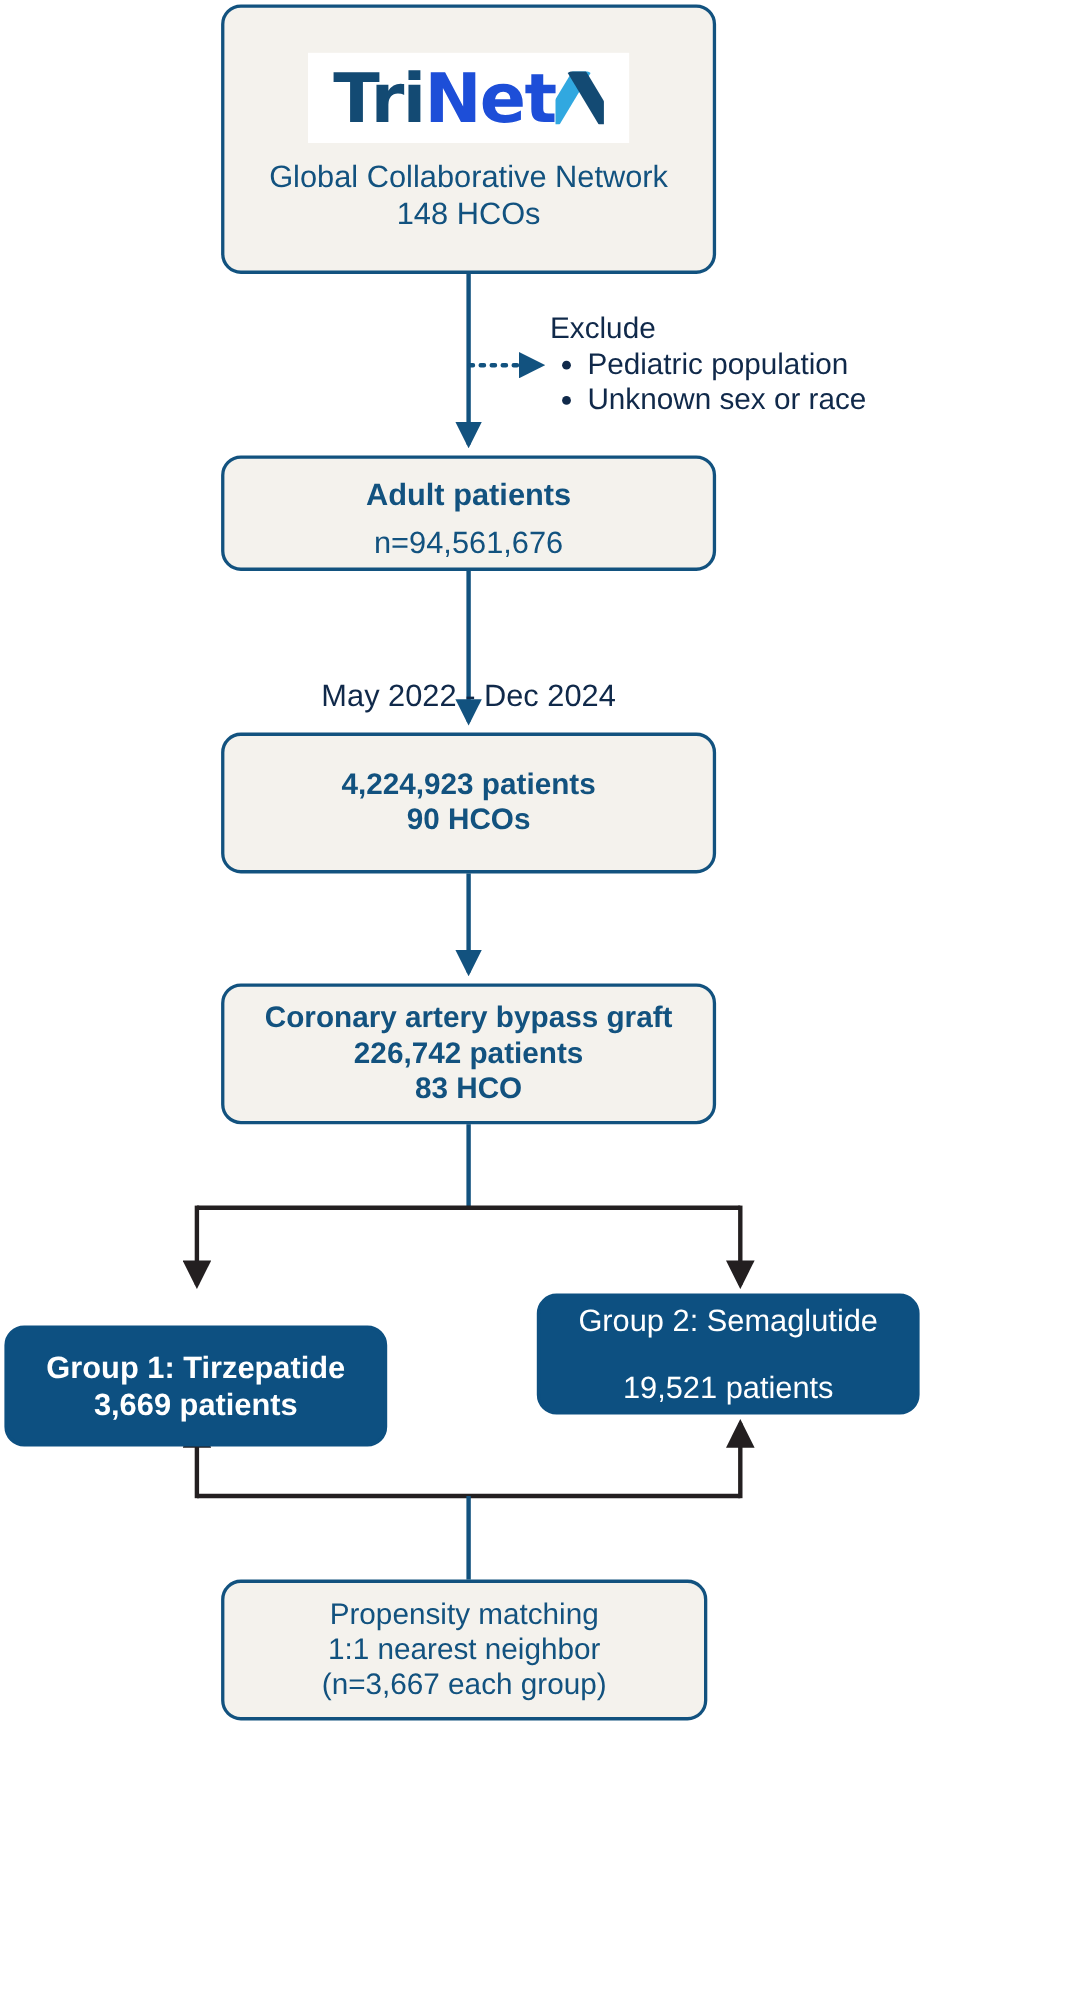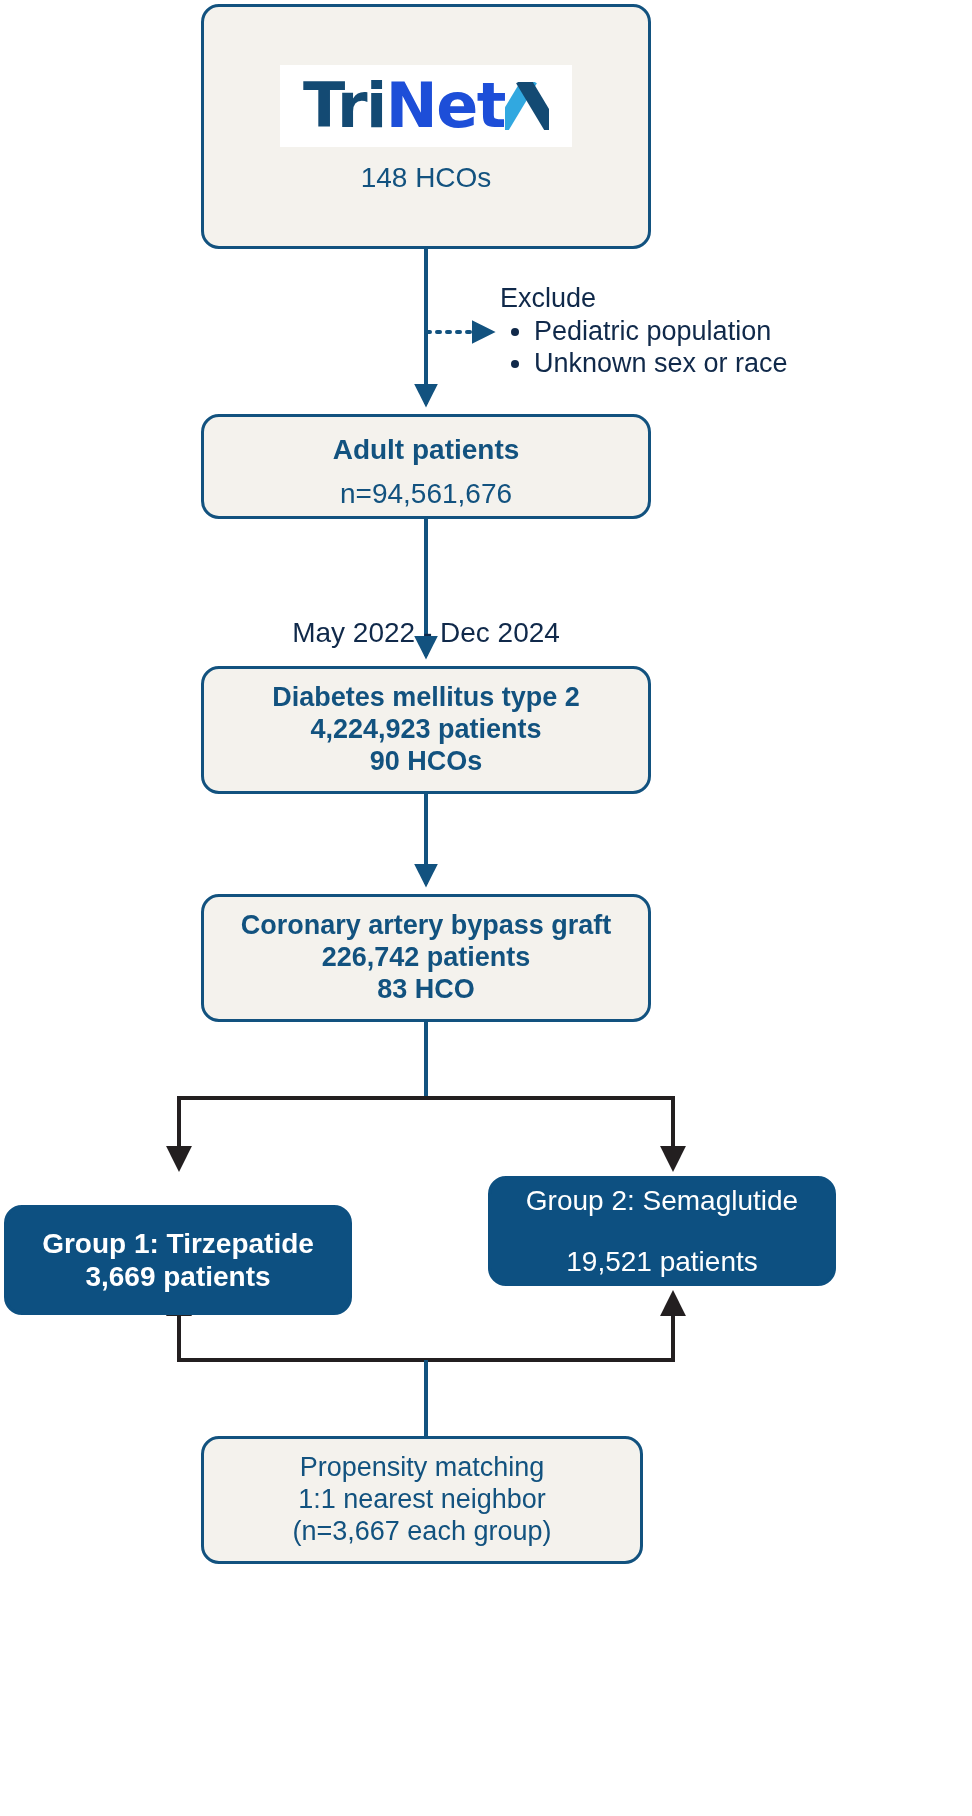--- a/index.html
+++ b/index.html
@@ -195,40 +195,40 @@
 
   <div class="node node-light" id="box-source">
     <div id="trinetx-logo">
       <span class="seg-dark">Tri</span>
         <span class="seg-light">Net</span>
         <span class="xmark">
           <i class="x1"></i>
           <i class="x2"></i>
         </span>
     </div>
+    <span class="line">Global Collaborative Network</span>
     <span class="line">148 HCOs</span>
   </div>
 
   <div id="exclude-block">
     <div class="ex-title">Exclude</div>
     <ul>
       <li>Pediatric population</li>
       <li>Unknown sex or race</li>
     </ul>
   </div>
 
   <div class="node node-light" id="box-adult">
     <span class="line bold">Adult patients</span>
     <span class="line">n=94,561,676</span>
   </div>
 
   <div id="date-label">May 2022 - Dec 2024</div>
 
   <div class="node node-light" id="box-dm2">
-    <span class="line bold">Diabetes mellitus type 2</span>
     <span class="line bold">4,224,923 patients</span>
     <span class="line bold">90 HCOs</span>
   </div>
 
   <div class="node node-light" id="box-cabg">
     <span class="line bold">Coronary artery bypass graft</span>
     <span class="line bold">226,742 patients</span>
     <span class="line bold">83 HCO</span>
   </div>
 

